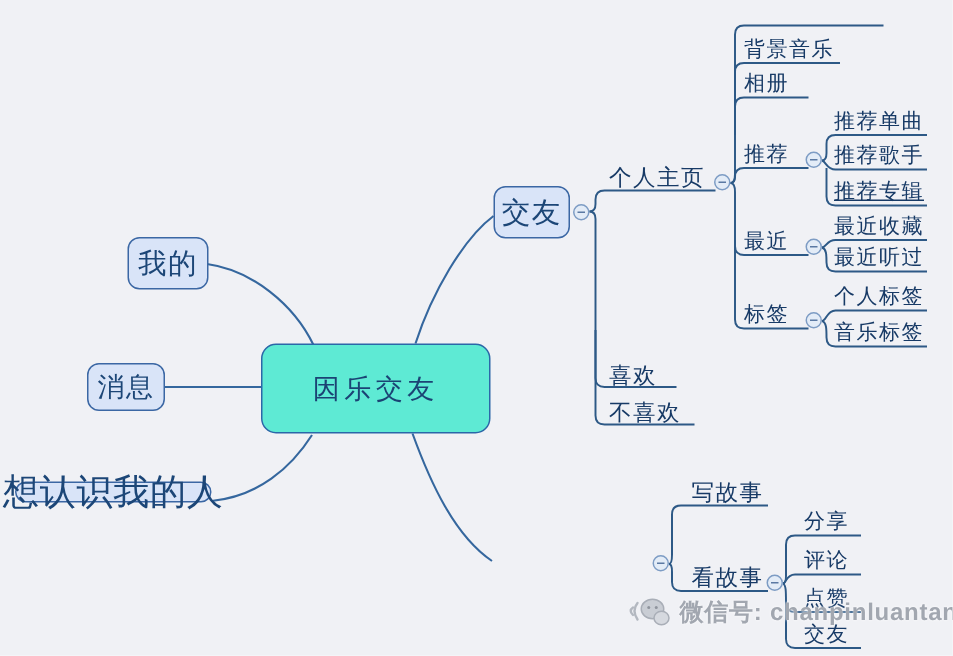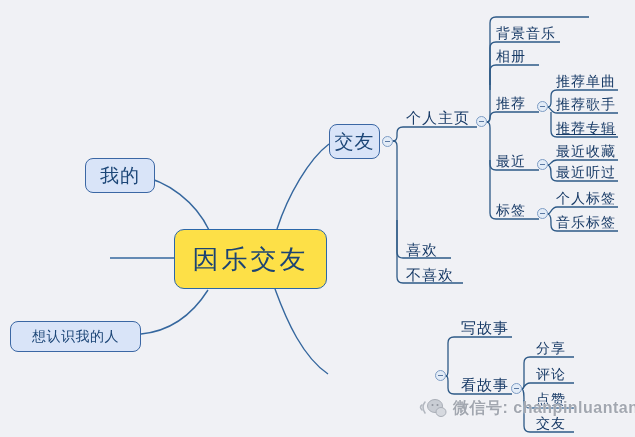--- a/index.html
+++ b/index.html
@@ -12,23 +12,23 @@
   .curve{fill:none;stroke:#35679e;stroke-width:1.4;}
   .elbow{fill:none;stroke:#2d5986;stroke-width:1.3;}
   .boxnode{
     position:absolute; box-sizing:border-box;
     background:#d9e4f8; border:1.4px solid #3b67a4; border-radius:8px;
     color:#1c4677; display:flex; align-items:center; justify-content:center;
     font-size:19px; letter-spacing:1px; white-space:nowrap;
   }
   .rootnode{
     position:absolute; box-sizing:border-box;
-    background:#fde047; border:1.6px solid #2b67a8; border-radius:10px;
+    background:#5eead4; border:1.6px solid #2b67a8; border-radius:10px;
     color:#1b4374; display:flex; align-items:center; justify-content:center;
-    font-size:26px; letter-spacing:3px; white-space:nowrap;
+    font-size:18px; letter-spacing:3px; white-space:nowrap;
   }
   .leaf{
     position:absolute; color:#173a66; font-size:14px; line-height:15px;
     letter-spacing:1px; white-space:nowrap;
   }
   .leaf.l2{font-size:15px; line-height:16px;}
   .collapse{
     position:absolute; width:11px; height:11px; border-radius:50%;
     background:#e3ecf7; border:1px solid #7d9cc4; box-sizing:border-box;
   }
@@ -82,22 +82,23 @@
     <path class="elbow" d="M446,376 Q448,376 448,370 L448,343 Q448,337 454,337 L512,337"></path>
     <path class="elbow" d="M446,376 Q448,376 448,381 L448,388 Q448,394 454,394 L512,394"></path>
 
     <path class="elbow" d="M522,389 Q524,389 524,384 L524,363 Q524,357 530,357 L574,357"></path>
     <path class="elbow" d="M522,389 C524,389 524,383 530,383 L574,383"></path>
     <path class="elbow" d="M522,389 C524,390 524,394 524,402 Q524,408 530,408 L574,408"></path>
     <path class="elbow" d="M524,400 L524,426 Q524,432 530,432 L574,432"></path>
   </svg>
 
   <div class="rootnode" style="left:174px;top:229px;width:153px;height:60px;">因乐交友</div>
-  <div class="boxnode" style="left:85px;top:158px;width:70px;height:35px;">我的</div>
-  <div class="boxnode" style="left:10px;top:321px;width:131px;height:31px;font-size:14px;letter-spacing:0.5px;">想认识我的人</div>
+  <div class="boxnode" style="left:85px;top:158px;width:54px;height:35px;">我的</div>
+  <div class="boxnode" style="left:58px;top:242px;width:52px;height:32px;font-size:18px;">消息</div>
+  <div class="boxnode" style="left:10px;top:321px;width:131px;height:14px;font-size:24px;letter-spacing:0.5px;">想认识我的人</div>
   <div class="boxnode" style="left:329px;top:124px;width:51px;height:35px;">交友</div>
 
   <div class="leaf l2" style="left:406px;top:110px;">个人主页</div>
   <div class="leaf l2" style="left:406px;top:242px;">喜欢</div>
   <div class="leaf l2" style="left:406px;top:267px;">不喜欢</div>
   <div class="leaf l2" style="left:461px;top:320px;">写故事</div>
   <div class="leaf l2" style="left:461px;top:377px;">看故事</div>
 
   <div class="leaf" style="left:496px;top:26px;">背景音乐</div>
   <div class="leaf" style="left:496px;top:49px;">相册</div>

